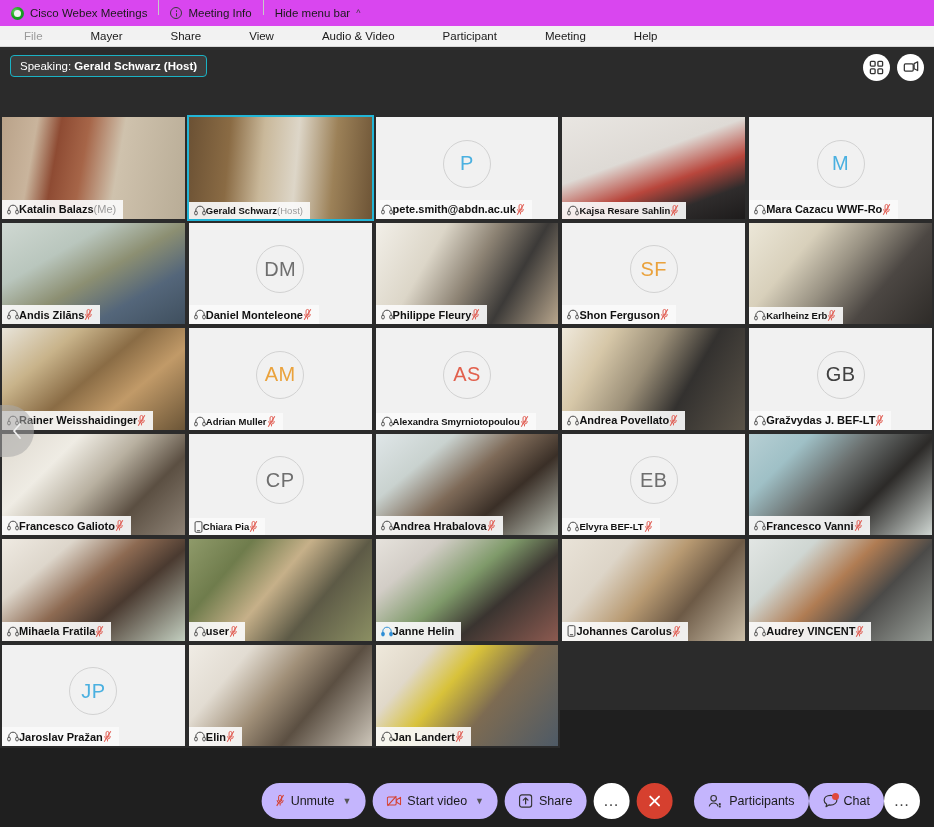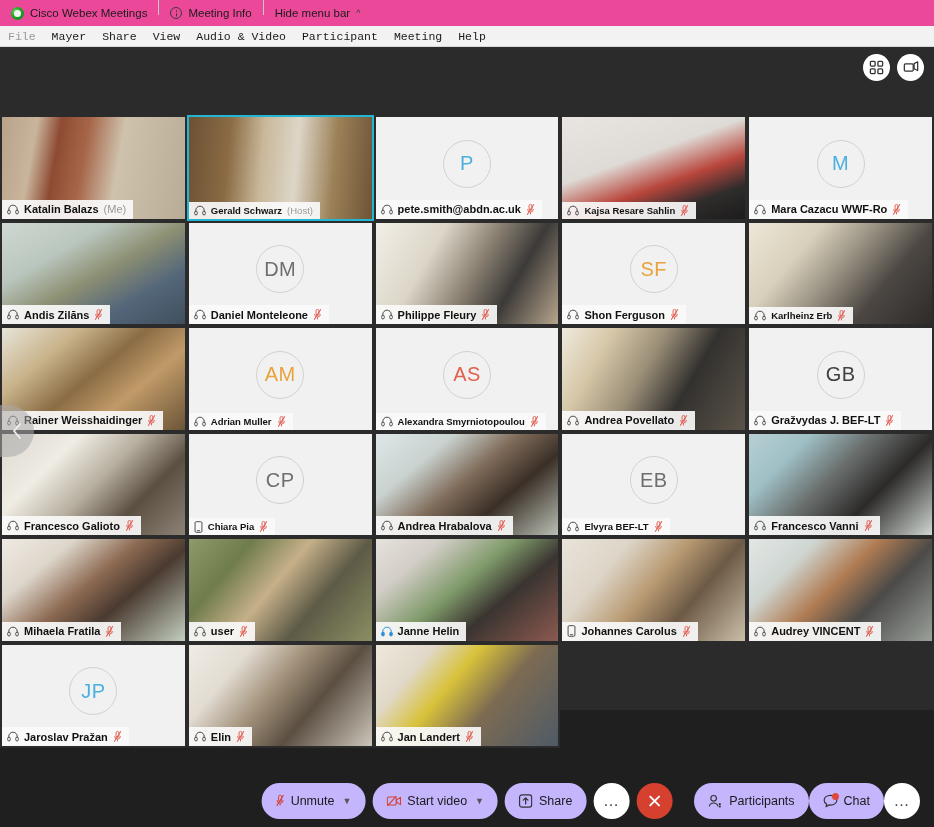--- a/index.html
+++ b/index.html
@@ -6,21 +6,21 @@
   html, body {
     width: 934px; height: 827px;
     background: #1f1f1f;
     font-family: "Liberation Sans", sans-serif;
     overflow: hidden;
   }
 
   
   .titlebar {
     height: 26px; width: 934px;
-    background: #ec4899;
+    background: #d946ef;
     display: flex; align-items: flex-start;
     font-size: 11.5px; color: #1a1a1a;
     position: relative;
   }
   .tb-item { display: flex; align-items: center; gap: 6px; padding: 0 11px; height: 26px; }
   .tb-sep { width: 1px; height: 15px; background: #c8c8c8; }
   .webex-logo {
     width: 13px; height: 13px; border-radius: 50%;
     background: radial-gradient(circle at 35% 35%, #6fd36f 0%, #19a819 45%, #0e7a3d 100%);
     position: relative;
@@ -66,21 +66,21 @@
   }
 
   
   .menubar {
     height: 21px; width: 934px;
     background: #f2f2f2;
     display: flex; align-items: center;
     font-size: 11.5px; color: #1a1a1a;
     border-bottom: 1px solid #d8d8d8;
   }
-  .menu-item { padding: 0 8px; height: 21px; line-height: 21px; cursor: default; font-family: Liberation Mono, monospace; }
+  .menu-item { padding: 0 24px; height: 21px; line-height: 21px; cursor: default; }
   .menu-item:first-child { color: #9a9a9a; }
 
   
   .stage {
     position: relative;
     width: 934px; height: 663px;
     background: #2b2b2b;
   }
   .speaking-badge {
     position: absolute; left: 10px; top: 8px;
@@ -115,21 +115,21 @@
     position: relative;
     overflow: hidden;
     background: #efefef;
     border: 2px solid #2b2b2b;
   }
   .tile.active { border: 2px solid #22b5d6; }
   .tile-bg { position: absolute; inset: 0; }
   .namebar {
     position: absolute; left: 0; bottom: 0;
     background: rgba(250,250,250,0.92);
-    display: flex; align-items: center; gap: 5px;
+    display: flex; align-items: center; 
     padding: 2px 7px 2px 5px;
     font-size: 11px; color: #111;
     max-width: 100%;
     white-space: nowrap;
     height: 19px;
   }
   .namebar.small { font-size: 9.5px; height: 17px; }
   .nb-name { font-weight: 600; }
   .nb-suffix { color: #9a9a9a; font-weight: normal; }
 
@@ -239,20 +239,24 @@
     <div class="menu-item"><span>Share</span></div>
     <div class="menu-item"><span>View</span></div>
     <div class="menu-item"><span>Audio &amp; Video</span></div>
     <div class="menu-item"><span>Participant</span></div>
     <div class="menu-item"><span>Meeting</span></div>
     <div class="menu-item"><span>Help</span></div>
   </div>
 
 <div class="stage">
 
+  <div class="speaking-badge">
+    <span>Speaking:</span>
+    <b>Gerald Schwarz (Host)</b>
+  </div>
 
   <div class="stage-btns">
     <div class="round-btn">
       <svg width="15" height="15" viewBox="0 0 16 16">
         <rect x="1.5" y="1.5" width="5" height="5" rx="1" fill="none" stroke="#333" stroke-width="1.4"></rect>
         <rect x="9.5" y="1.5" width="5" height="5" rx="1" fill="none" stroke="#333" stroke-width="1.4"></rect>
         <rect x="1.5" y="9.5" width="5" height="5" rx="1" fill="none" stroke="#333" stroke-width="1.4"></rect>
         <rect x="9.5" y="9.5" width="5" height="5" rx="1" fill="none" stroke="#333" stroke-width="1.4"></rect>
       </svg>
     </div>

